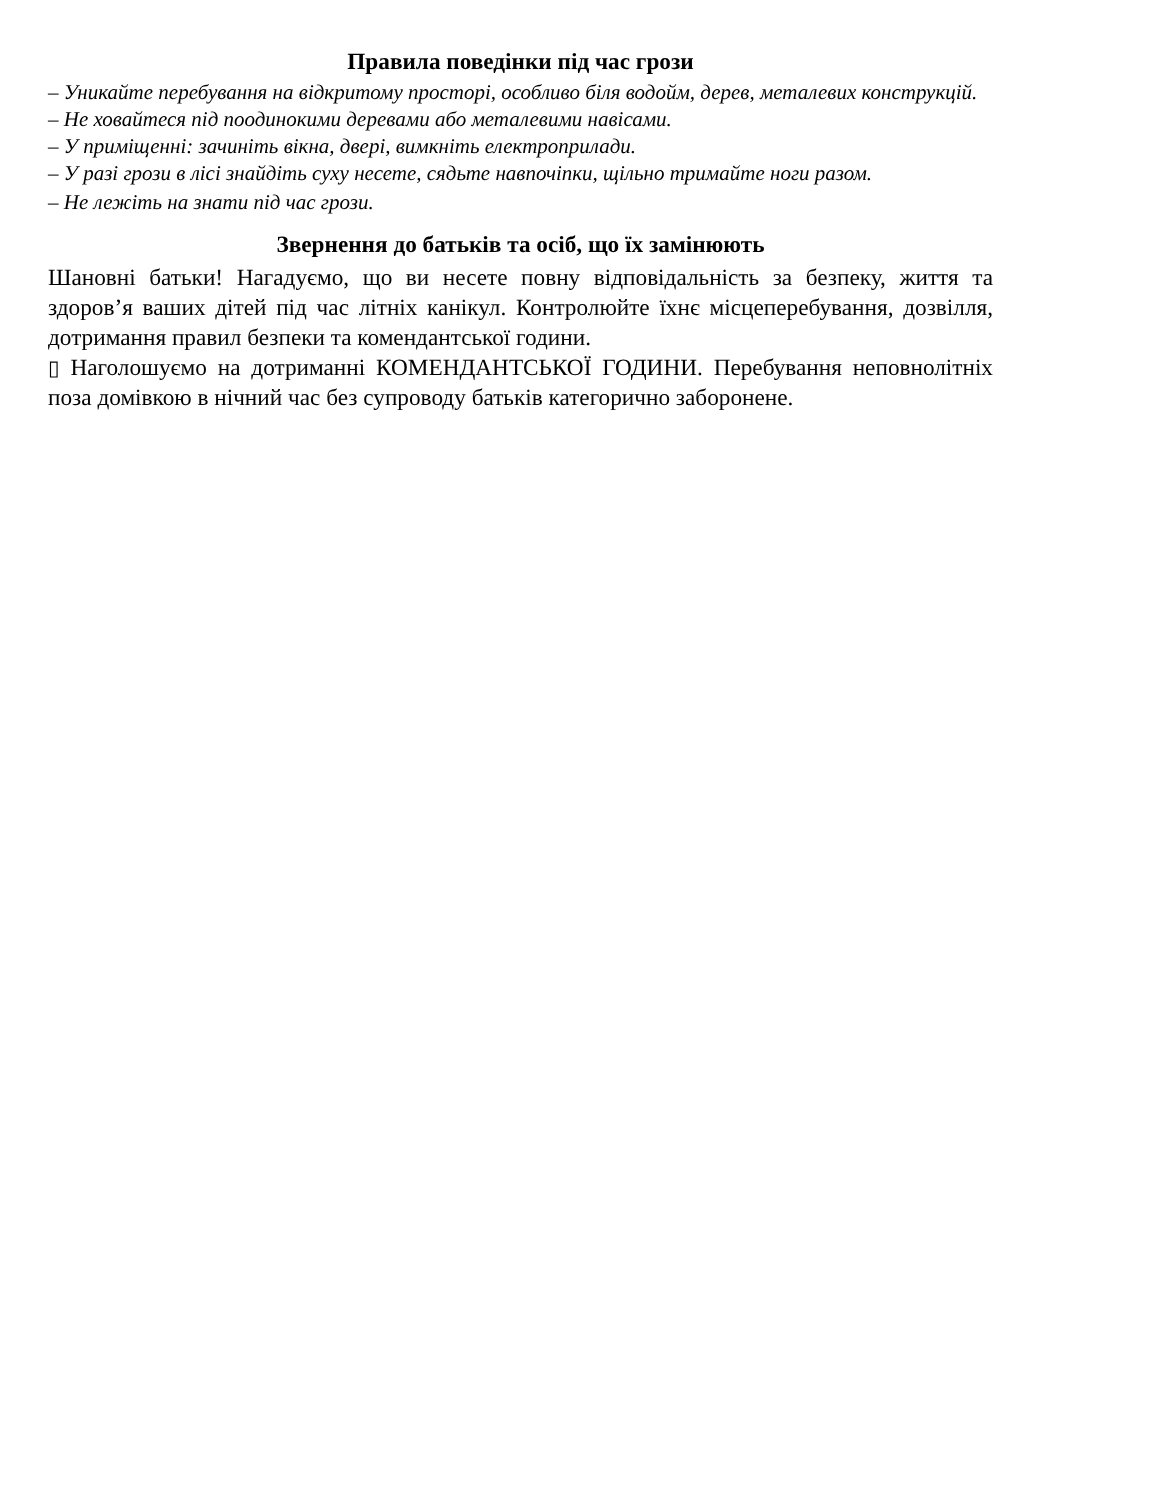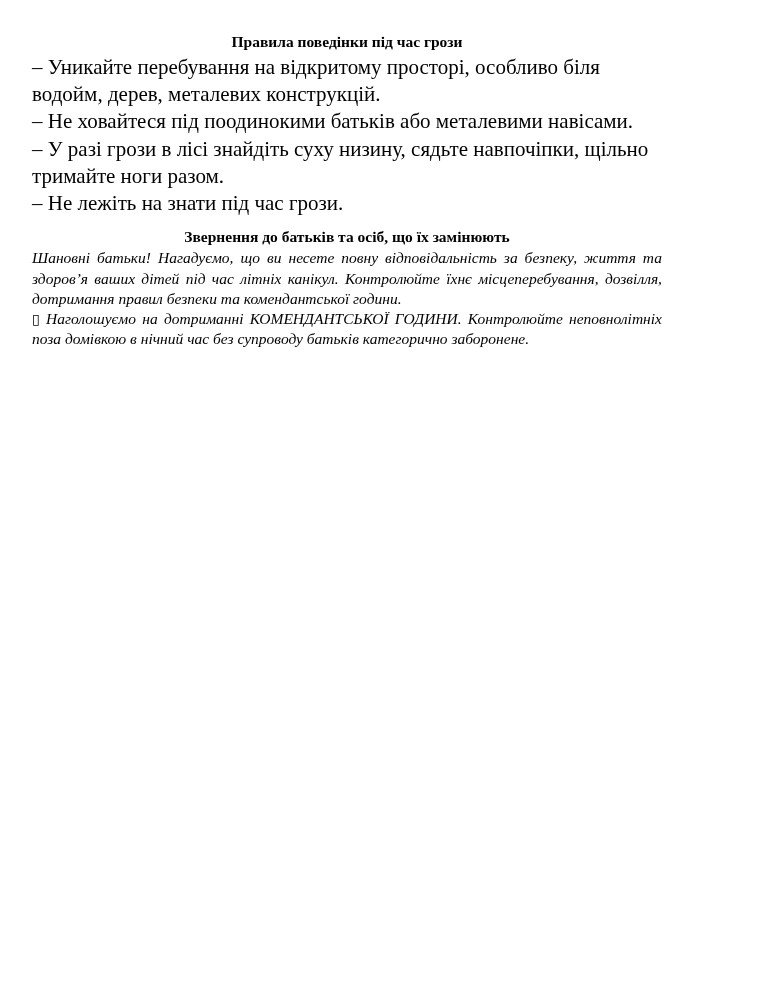--- a/index.html
+++ b/index.html
@@ -40,54 +40,55 @@
   }
   .para.justify {
     text-align: justify;
   }
   .list {
     margin: 0;
     padding: 0;
     list-style: none;
   }
   .list li {
-    font-size: 21px;
+    font-size: 14px;
     line-height: 1.30;
     margin: 0;
     text-indent: 0;
+    font-style: italic;
   }
   .marker-excl {
     font-weight: bold;
     font-size: 16px;
   }
   .marker-box {
     font-size: 14px;
     letter-spacing: 0;
   }
   .body-block {
     margin-top: 2px;
-    font-style: italic;
   }
 </style>
 </head>
 <body>
 
 <div class="page">
 
   <h1 class="section-heading">Правила поведінки під час грози</h1>
 
   <ul class="list">
     <li>– Уникайте перебування на відкритому просторі, особливо біля водойм, дерев, металевих конструкцій.</li>
-    <li>– Не ховайтеся під поодинокими батьків або металевими навісами.</li>
-    <li>– У разі грози в лісі знайдіть суху низину, сядьте навпочіпки, щільно тримайте ноги разом.</li>
+    <li>– Не ховайтеся під поодинокими деревами або металевими навісами.</li>
+    <li>– У приміщенні: зачиніть вікна, двері, вимкніть електроприлади.</li>
+    <li>– У разі грози в лісі знайдіть суху несете, сядьте навпочіпки, щільно тримайте ноги разом.</li>
     <li>– Не лежіть на знати під час грози.</li>
   </ul>
 
   <h2 class="section-heading second">Звернення до батьків та осіб, що їх замінюють</h2>
 
   <div class="body-block">
     <p class="para justify"><span>Шановні батьки! Нагадуємо, що ви несете повну відповідальність за безпеку, життя та здоров’я ваших дітей під час літніх канікул. Контролюйте їхнє місцеперебування, дозвілля, дотримання правил безпеки та комендантської години.</span></p>
 
 
-    <p class="para justify"><span class="marker-box">▯</span> <span>Наголошуємо на дотриманні КОМЕНДАНТСЬКОЇ ГОДИНИ. Контролюйте неповнолітніх поза домівкою в нічний час без супроводу батьків категорично заборонене.</span></p>
+    <p class="para justify"><span class="marker-box">▯</span> <span>Наголошуємо на дотриманні КОМЕНДАНТСЬКОЇ ГОДИНИ. Перебування неповнолітніх поза домівкою в нічний час без супроводу батьків категорично заборонене.</span></p>
   </div>
 
 </div>
 
 </body></html>

